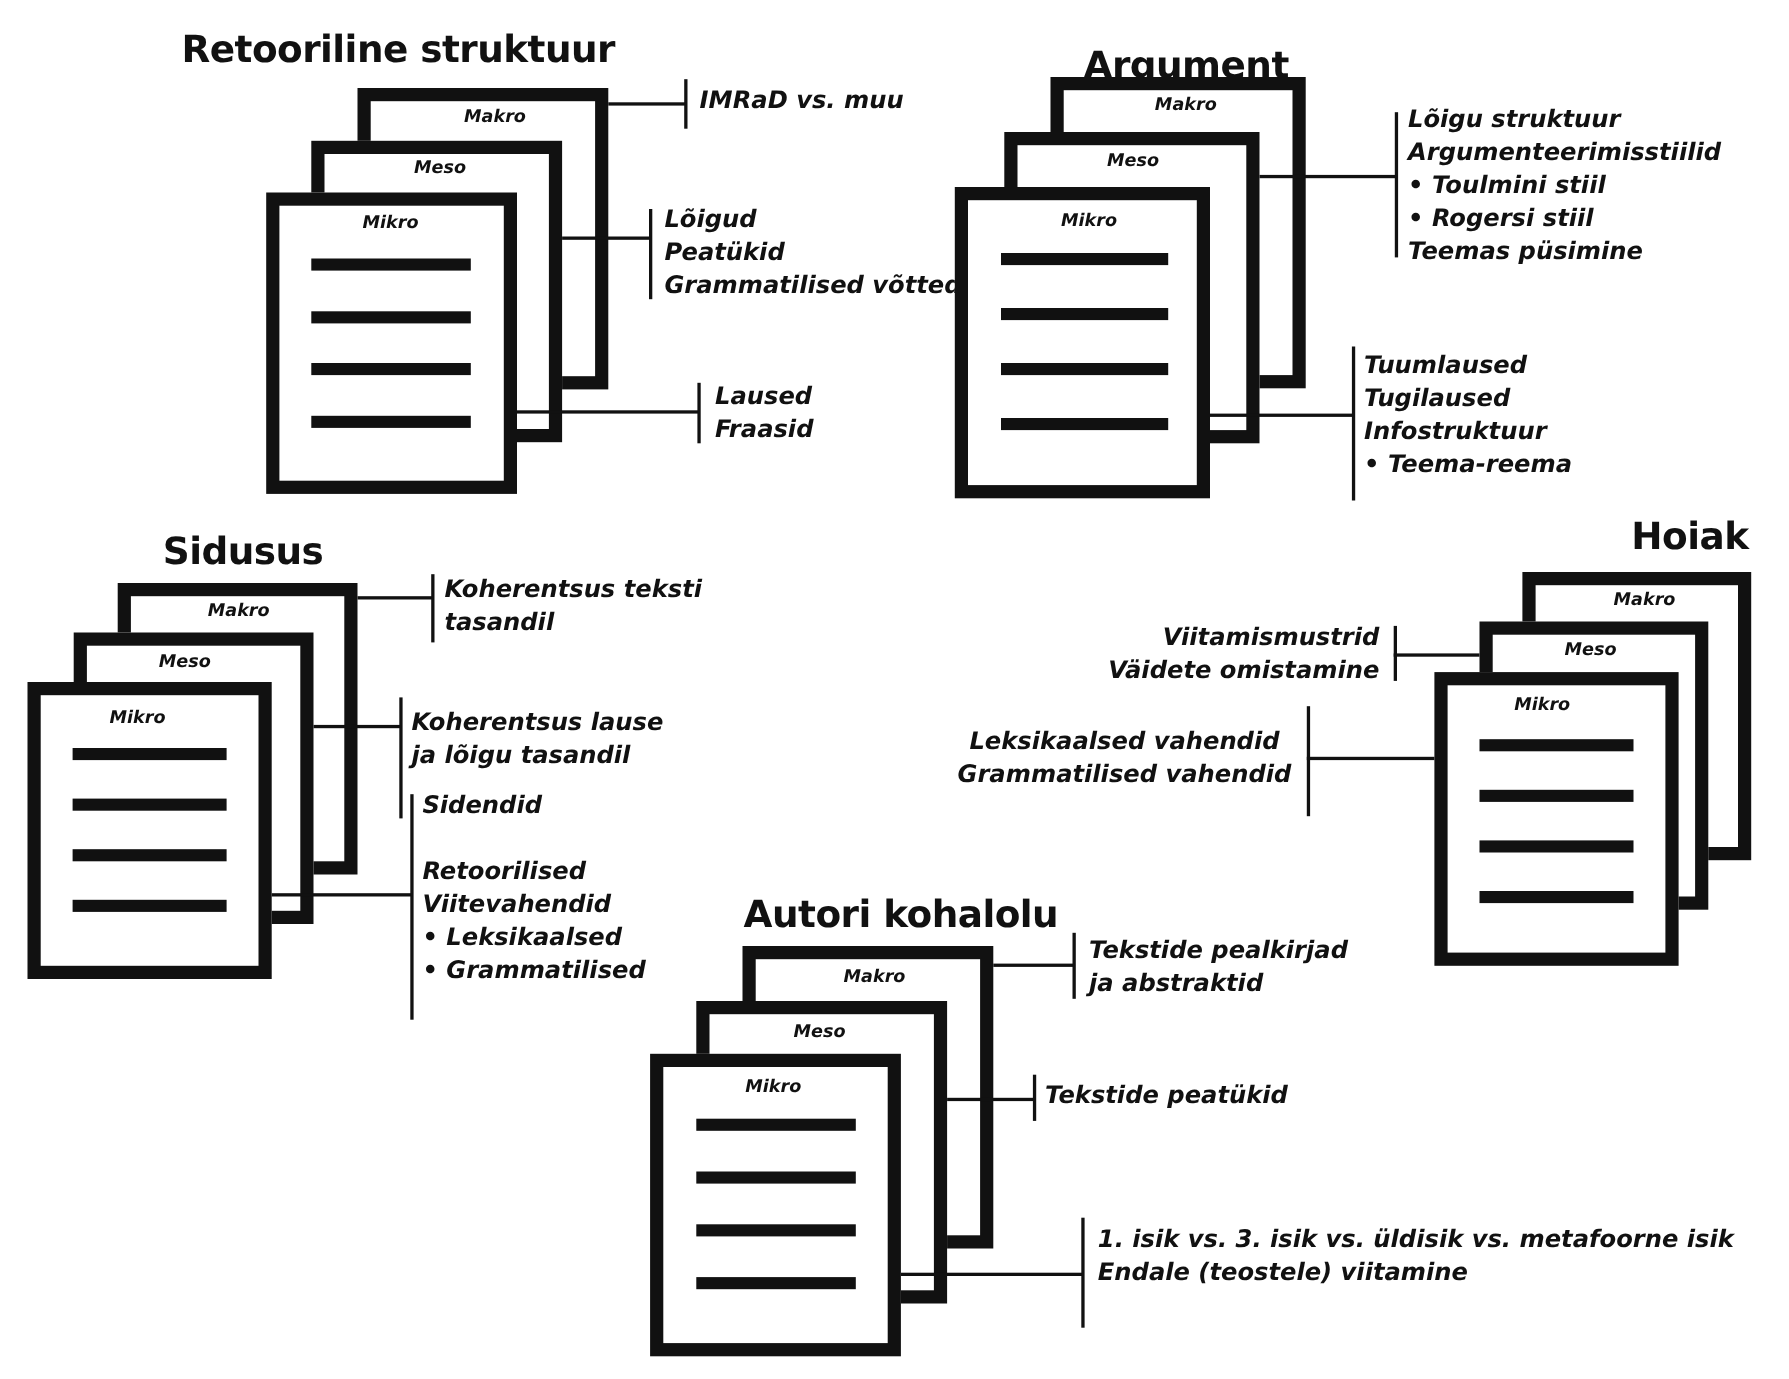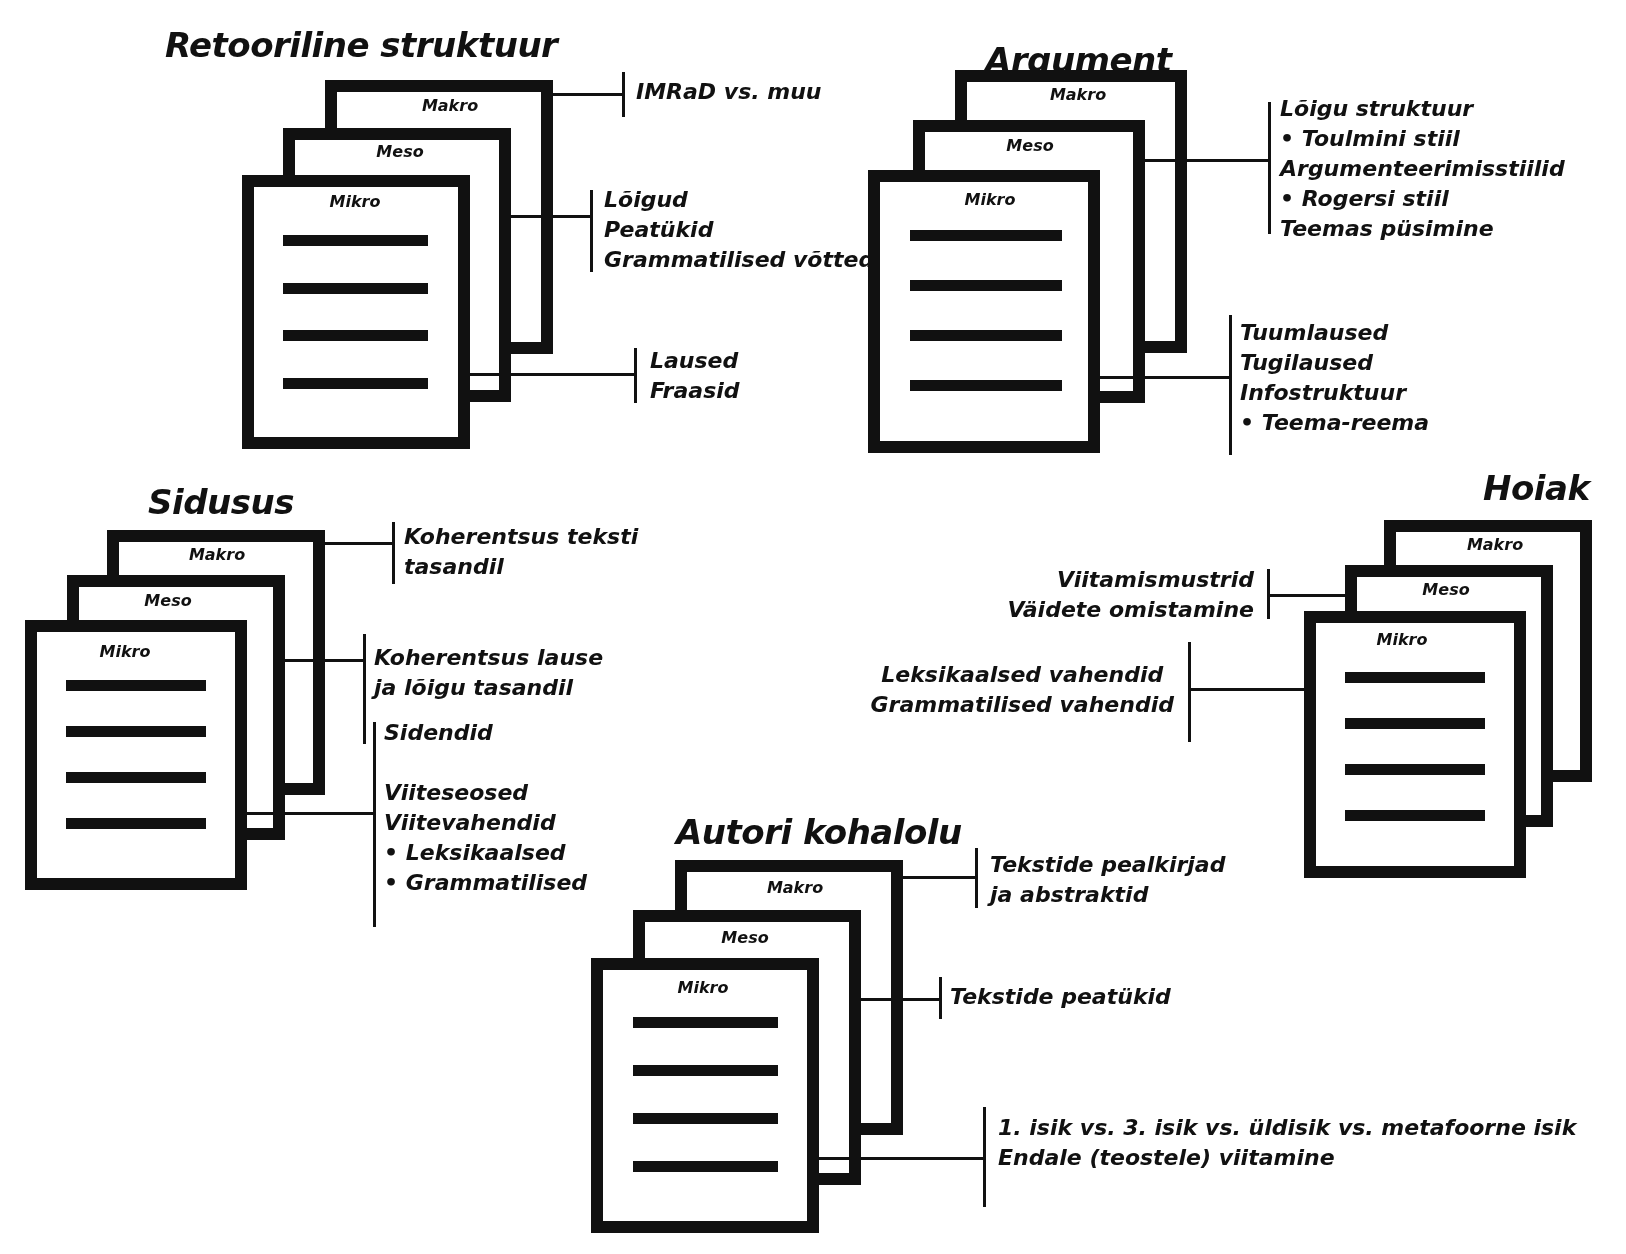--- a/index.html
+++ b/index.html
@@ -1,18 +1,18 @@
 <!DOCTYPE html>
 <html><head>
   <meta charset="utf-8">
   <style>
     html, body { margin: 0; padding: 0; background: #ffffff; }
     body { width: 1626px; height: 1254px; position: relative; overflow: hidden;
            font-family: "DejaVu Sans", sans-serif; color: #111111; }
-    .title { position: absolute; font-style: italic; font-weight: bold; font-size: 34px;
+    .title { position: absolute; font-weight: bold; font-size: 34px;
              letter-spacing: -0.5px; white-space: nowrap; }
     .page { position: absolute; border: 12px solid #111; background: #fff; box-sizing: border-box; }
     .page-label { position: absolute; font-style: italic; font-weight: bold; font-size: 16px;
                   white-space: nowrap; transform: translateX(-50%); }
     .bar { position: absolute; height: 11px; background: #111; }
     .hline { position: absolute; height: 3px; background: #111; }
     .vline { position: absolute; width: 3px; background: #111; }
     .note { position: absolute; font-style: italic; font-weight: bold; font-size: 22px;
             line-height: 30px; white-space: nowrap; }
     .note.right { text-align: right; }
@@ -66,22 +66,22 @@
   <div class="page-label" style="left:990px; top:190px;">Mikro</div>
   <div class="bar" style="left:910px; top:230px; width:152px;"></div>
   <div class="bar" style="left:910px; top:280px; width:152px;"></div>
   <div class="bar" style="left:910px; top:330px; width:152px;"></div>
   <div class="bar" style="left:910px; top:380px; width:152px;"></div>
 
   <div class="hline" style="left:1145px; top:159px; width:124px;"></div>
   <div class="vline" style="left:1268px; top:102px; height:132px;"></div>
   <div class="note" style="left:1280px; top:94px;">
     <div>Lõigu struktuur</div>
+    <div>Argumenteerimisstiilid</div>
     <div>• Toulmini stiil</div>
-    <div>Argumenteerimisstiilid</div>
     <div>• Rogersi stiil</div>
     <div>Teemas püsimine</div>
   </div>
 
   <div class="hline" style="left:1100px; top:376px; width:130px;"></div>
   <div class="vline" style="left:1229px; top:315px; height:140px;"></div>
   <div class="note" style="left:1240px; top:318px;">
     <div>Tuumlaused</div>
     <div>Tugilaused</div>
     <div>Infostruktuur</div>
@@ -114,21 +114,21 @@
   <div class="note" style="left:374px; top:643px;">
     <div>Koherentsus lause</div>
     <div>ja lõigu tasandil</div>
   </div>
 
   <div class="hline" style="left:247px; top:812px; width:127px;"></div>
   <div class="vline" style="left:373px; top:722px; height:205px;"></div>
   <div class="note" style="left:384px; top:718px;">
     <div>Sidendid</div>
     <div style="height:30px;"></div>
-    <div>Viiteseosed</div>
+    <div>Retoorilised</div>
     <div>Viitevahendid</div>
     <div>• Leksikaalsed</div>
     <div>• Grammatilised</div>
   </div>
 </div>
 
 <div>
   <div class="title" style="left:1483px; top:468px;">Hoiak</div>
   <div class="page" style="left:1384px; top:520px; width:208px; height:262px;"></div>
   <div class="page-label" style="left:1495px; top:535px;">Makro</div>

